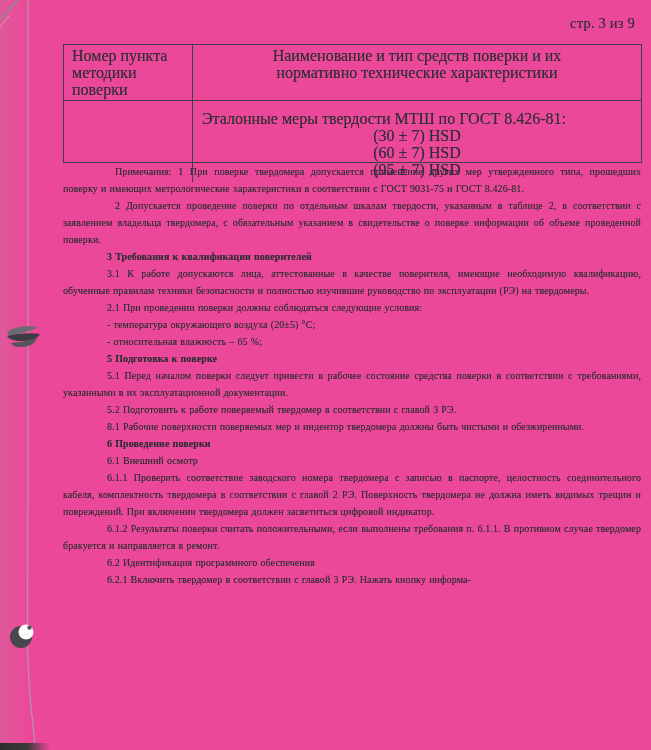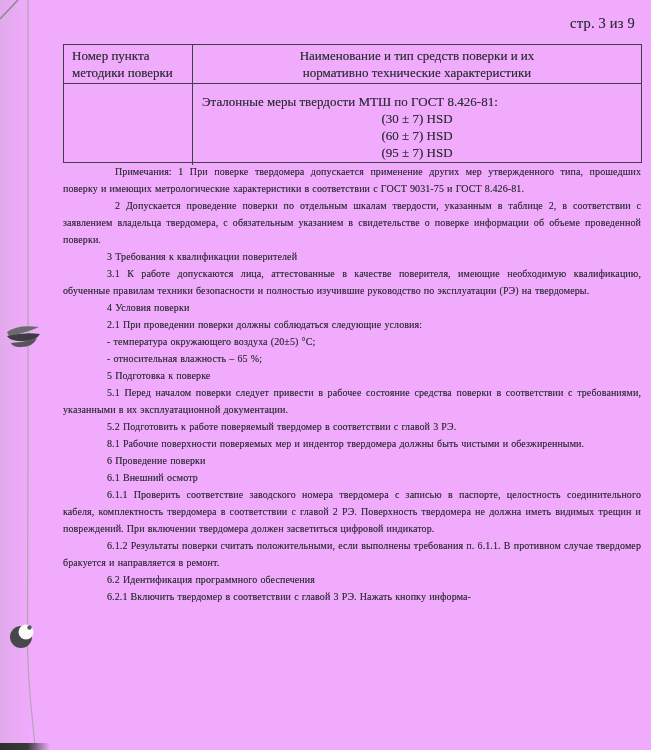--- a/index.html
+++ b/index.html
@@ -1,59 +1,59 @@
 <!DOCTYPE html>
 <html lang="ru"><head>
 <meta charset="utf-8">
 <style>
   html,body { margin:0; padding:0; background:#e9e9e7; }
   .page {
     position:relative;
     width:651px; height:750px;
-    background:#f0abfc;
+    background:#ec4899;
     overflow:hidden;
     font-family:"Liberation Serif","DejaVu Serif",serif;
     color:#2e2e36;
     text-shadow:0 0 .5px rgba(46,46,54,.55);
   }
   
   .page::before{
     content:""; position:absolute; left:0; top:0; bottom:0; width:30px;
     background:linear-gradient(90deg, rgba(160,160,158,.18), rgba(160,160,158,.05) 70%, transparent);
     pointer-events:none;
   }
   .page-number{
     position:absolute; top:15px; right:16px;
     font-size:14.5px; letter-spacing:.2px;
   }
   
   .vtable{
     position:absolute; left:63px; top:44px; width:579px; height:119px;
     border:1px solid #3f3f45;
-    font-size:13px; line-height:17px;
+    font-size:16px; line-height:17px;
     box-sizing:border-box;
   }
   .vrow{ display:flex; }
   .vrow.header{ border-bottom:1px solid #3f3f45; }
   .vcell1{ width:129px; border-right:1px solid #3f3f45; padding:2px 4px 2px 8px; box-sizing:border-box; }
   .vcell2{ flex:1; padding:2px 6px; text-align:center; }
   .vrow.body{ height:81px; }
   .vrow.body .vcell2{ text-align:left; padding-top:9px; }
   .cell-intro{ padding-left:3px; }
   .cell-val{ text-align:center; }
   .cell-val:first-of-type{ margin-top:3px; }
   
   .content{
     position:absolute; left:63px; top:163px; width:578px;
     font-size:14.5px; line-height:17px;
     letter-spacing:.1px; word-spacing:.5px;
     text-align:justify;
   }
   .content p, .content h2{ margin:0; padding:0; font-size:10px; }
-  .content h2{ font-weight:normal; text-indent:44px; text-align:left; }
+  .content h2{ font-weight:bold; text-indent:44px; text-align:left; }
   p.par{ text-indent:44px; }
   p.note{ text-indent:52px; }
   p.plain{ text-indent:0; text-align:left;margin-left:44px; }
   .mt-note1{ margin-top:4px; }
   .mt-h3{ margin-top:15px; }
   .mt-h4{ margin-top:16px; }
   .mt-h5{ margin-top:14px; }
   .mt-h6{ margin-top:14px; }
   .mt-p61{ margin-top:8px; }
   .mt-p62{ margin-top:6px; }
@@ -117,21 +117,20 @@
   </div>
 
   <div class="content">
 
     <p class="note mt-note1">Примечания: 1 При поверке твердомера допускается применение других мер утвержденного типа, прошедших поверку и имеющих метрологические характеристики в соответствии с ГОСТ 9031-75 и ГОСТ 8.426-81.</p>
     <p class="note">2 Допускается проведение поверки по отдельным шкалам твердости, указанным в таблице 2, в соответствии с заявлением владельца твердомера, с обязательным указанием в свидетельстве о поверке информации об объеме проведенной поверки.</p>
 
     <h2 class="mt-h3">3 Требования к квалификации поверителей</h2>
     <p class="par">3.1 К работе допускаются лица, аттестованные в качестве поверителя, имеющие необходимую квалификацию, обученные правилам техники безопасности и полностью изучившие руководство по эксплуатации (РЭ) на твердомеры.</p>
 
-    <h2 class="mt-h4">4 Условия поверки</h2>
     <p class="par">2.1 При проведении поверки должны соблюдаться следующие условия:</p>
     <p class="plain">- температура окружающего воздуха (20±5) °С;</p>
     <p class="plain">- относительная влажность – 65 %;</p>
 
     <h2 class="mt-h5">5 Подготовка к поверке</h2>
     <p class="par">5.1 Перед началом поверки следует привести в рабочее состояние средства поверки в соответствии с требованиями, указанными в их эксплуатационной документации.</p>
     <p class="par">5.2 Подготовить к работе поверяемый твердомер в соответствии с главой 3 РЭ.</p>
     <p class="par">8.1 Рабочие поверхности поверяемых мер и индентор твердомера должны быть чистыми и обезжиренными.</p>
 
     <h2 class="mt-h6">6 Проведение поверки</h2>

